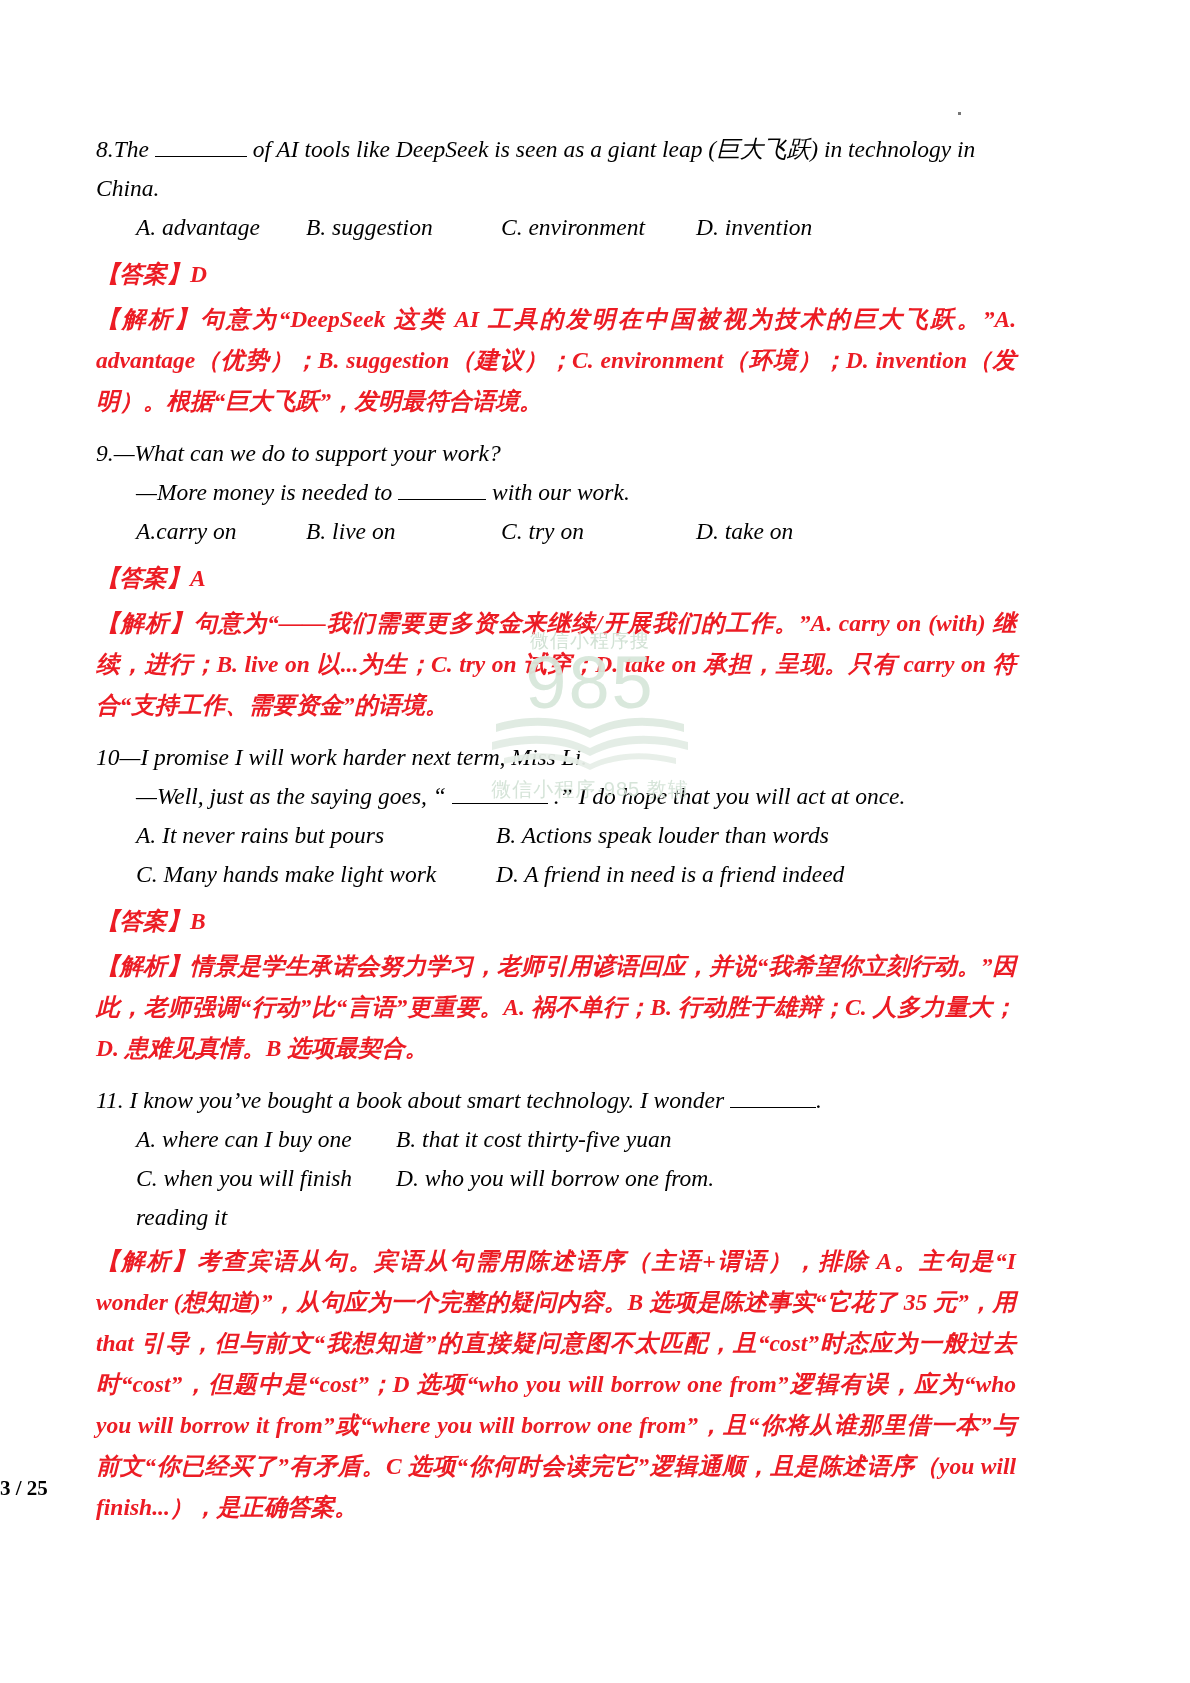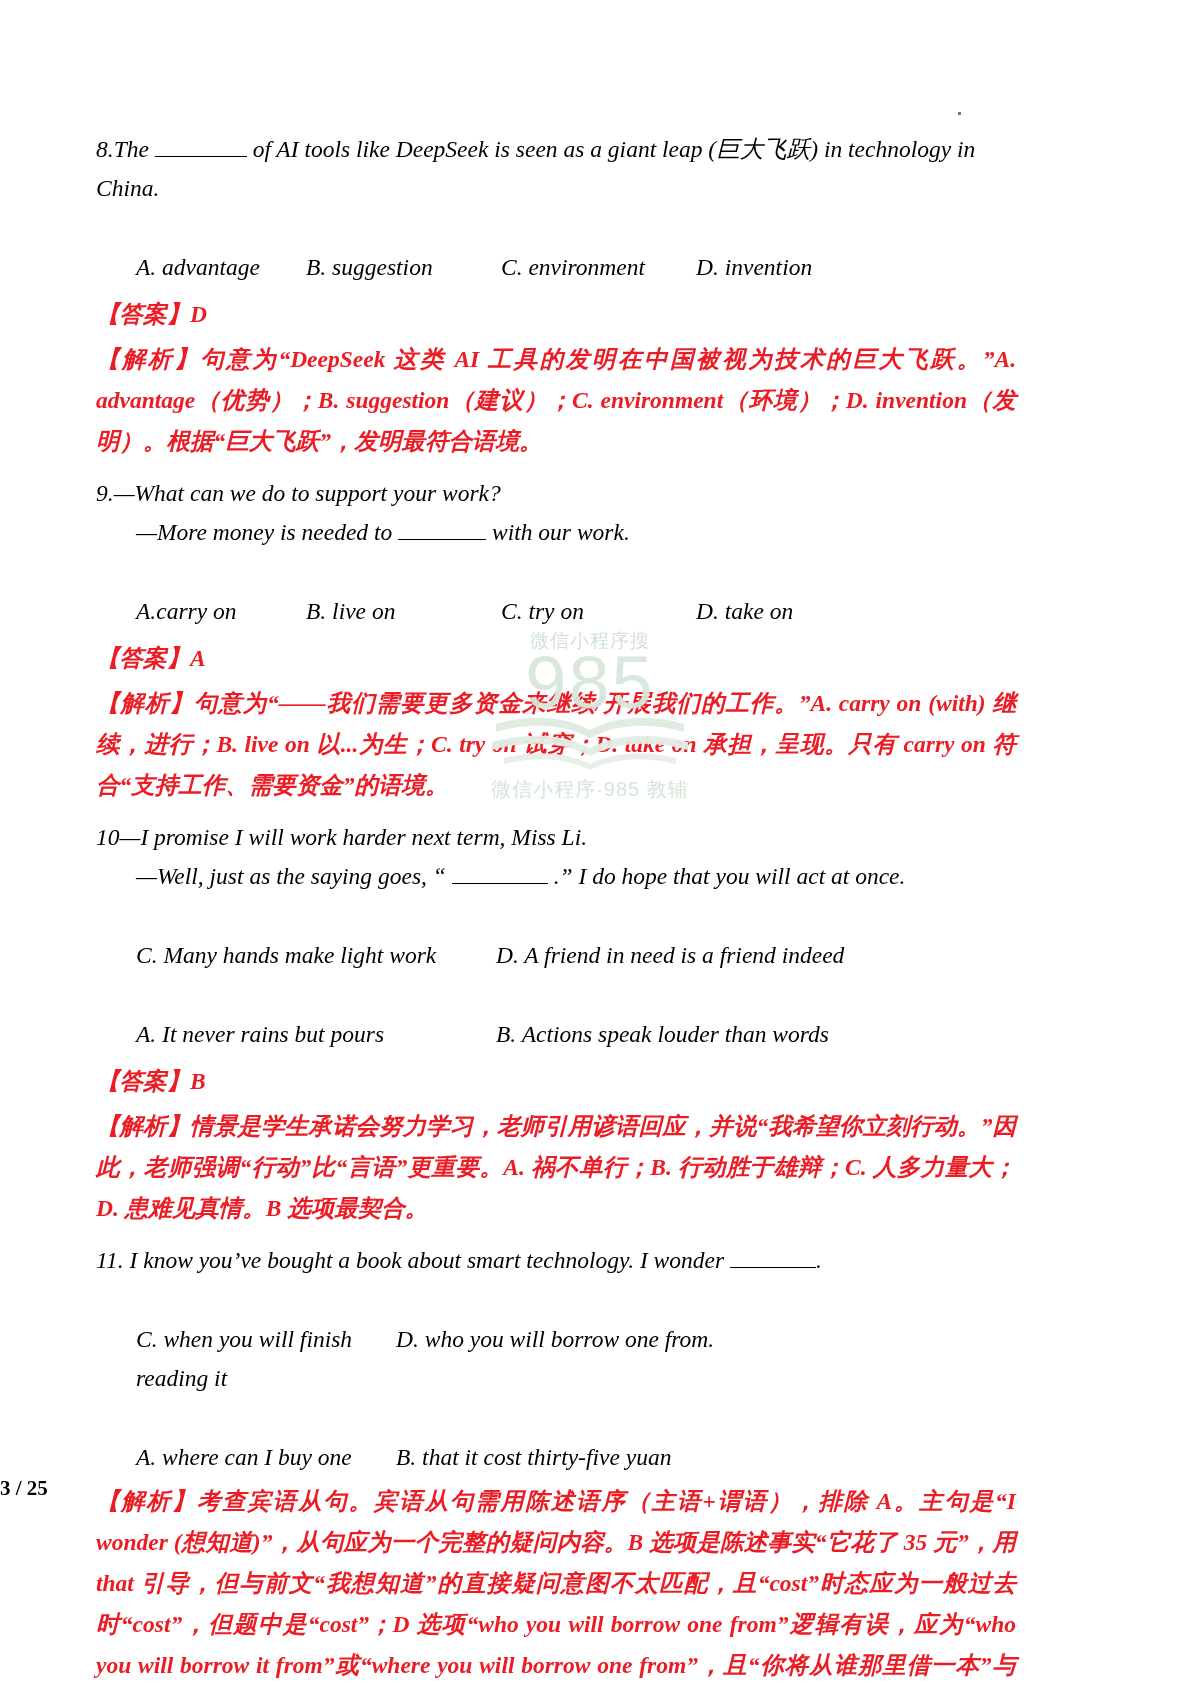--- a/index.html
+++ b/index.html
@@ -72,21 +72,20 @@
     font-weight: 600;
     word-break: break-word;
   }
   .tag {
     font-weight: 700;
   }
 
   
   .opt-row {
     display: flex;
-    margin-top: 40px;
   }
   .opt-a { width: 170px; }
   .opt-b { width: 195px; }
   .opt-c { width: 195px; }
   .opt-d { width: 175px; }
 
   .opt-2a { width: 360px; }
   .opt-2b { width: 360px; }
 
   .opt-11a { width: 260px; }
@@ -230,48 +229,48 @@
     </div>
 
     <div>
       <div class="q-stem">10—I promise I will work harder next term, Miss Li.</div>
       <div class="q-sub">
         <span>—Well, just as the saying goes, “</span>
         <span class="blank w3"></span>
         <span>.” I do hope that you will act at once.</span>
       </div>
       <div class="q-opts opt-row">
+        <span class="opt-2a">A. It never rains but pours</span>
+        <span class="opt-2b">B. Actions speak louder than words</span>
+      </div>
+      <div class="q-opts opt-row">
         <span class="opt-2a">C. Many hands make light work</span>
         <span class="opt-2b">D. A friend in need is a friend indeed</span>
-      </div>
-      <div class="q-opts opt-row">
-        <span class="opt-2a">A. It never rains but pours</span>
-        <span class="opt-2b">B. Actions speak louder than words</span>
       </div>
       <div class="ans-line">
         <span class="tag">【答案】</span><span>B</span>
       </div>
       <div class="exp-block">
         <span class="tag">【解析】</span><span>情景是学生承诺会努力学习，老师引用谚语回应，并说“我希望你立刻行动。”因此，老师强调“行动”比“言语”更重要。A. 祸不单行；B. 行动胜于雄辩；C. 人多力量大；D. 患难见真情。B 选项最契合。</span>
       </div>
     </div>
 
     <div>
       <div class="q-stem">
         <span>11. I know you’ve bought a book about smart technology. I wonder</span>
         <span class="blank w4"></span><span>.</span>
       </div>
       <div class="q-opts opt-row">
+        <span class="opt-11a">A. where can I buy one</span>
+        <span>B. that it cost thirty-five yuan</span>
+      </div>
+      <div class="q-opts opt-row">
         <span class="opt-11a">C. when you will finish reading it</span>
         <span>D. who you will borrow one from.</span>
       </div>
-      <div class="q-opts opt-row">
-        <span class="opt-11a">A. where can I buy one</span>
-        <span>B. that it cost thirty-five yuan</span>
-      </div>
       <div class="exp-block">
         <span class="tag">【解析】</span><span>考查宾语从句。宾语从句需用陈述语序（主语+谓语），排除 A。主句是“I wonder (想知道)”，从句应为一个完整的疑问内容。B 选项是陈述事实“它花了 35 元”，用 that 引导，但与前文“我想知道”的直接疑问意图不太匹配，且“cost”时态应为一般过去时“cost”，但题中是“cost”；D 选项“who you will borrow one from”逻辑有误，应为“who you will borrow it from”或“where you will borrow one from”，且“你将从谁那里借一本”与前文“你已经买了”有矛盾。C 选项“你何时会读完它”逻辑通顺，且是陈述语序（you will finish...），是正确答案。</span>
       </div>
     </div>
 
   </div>
 
   <div class="footer">3 / 25</div>
 
 </div>

